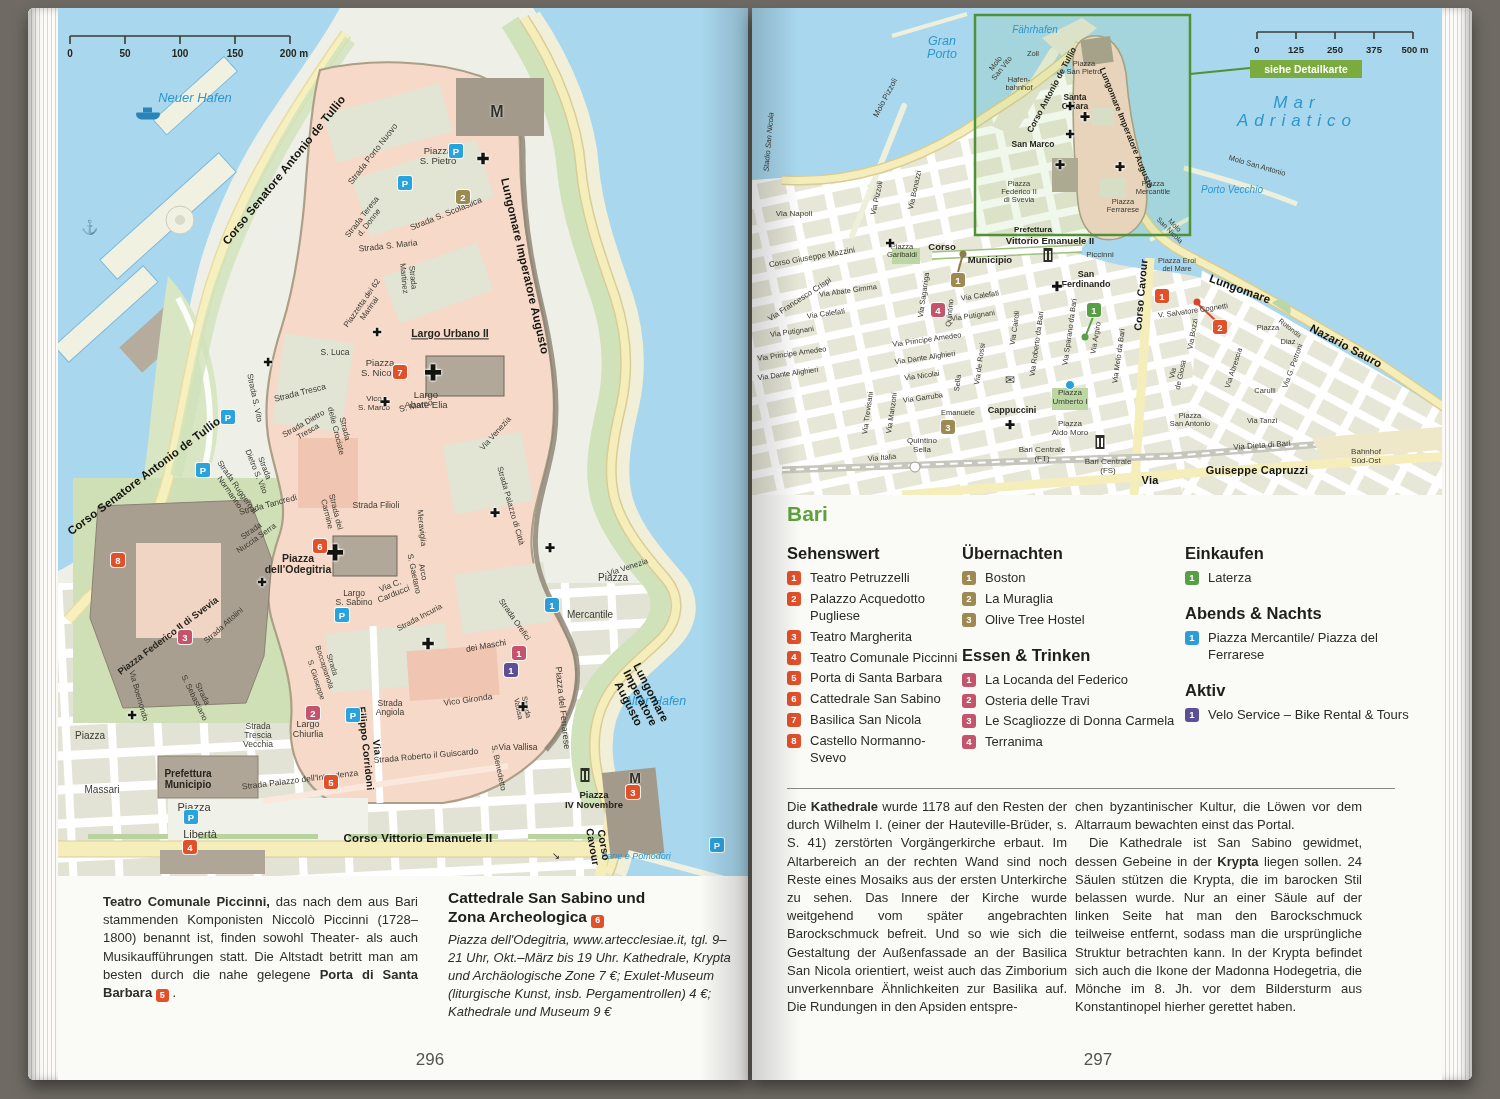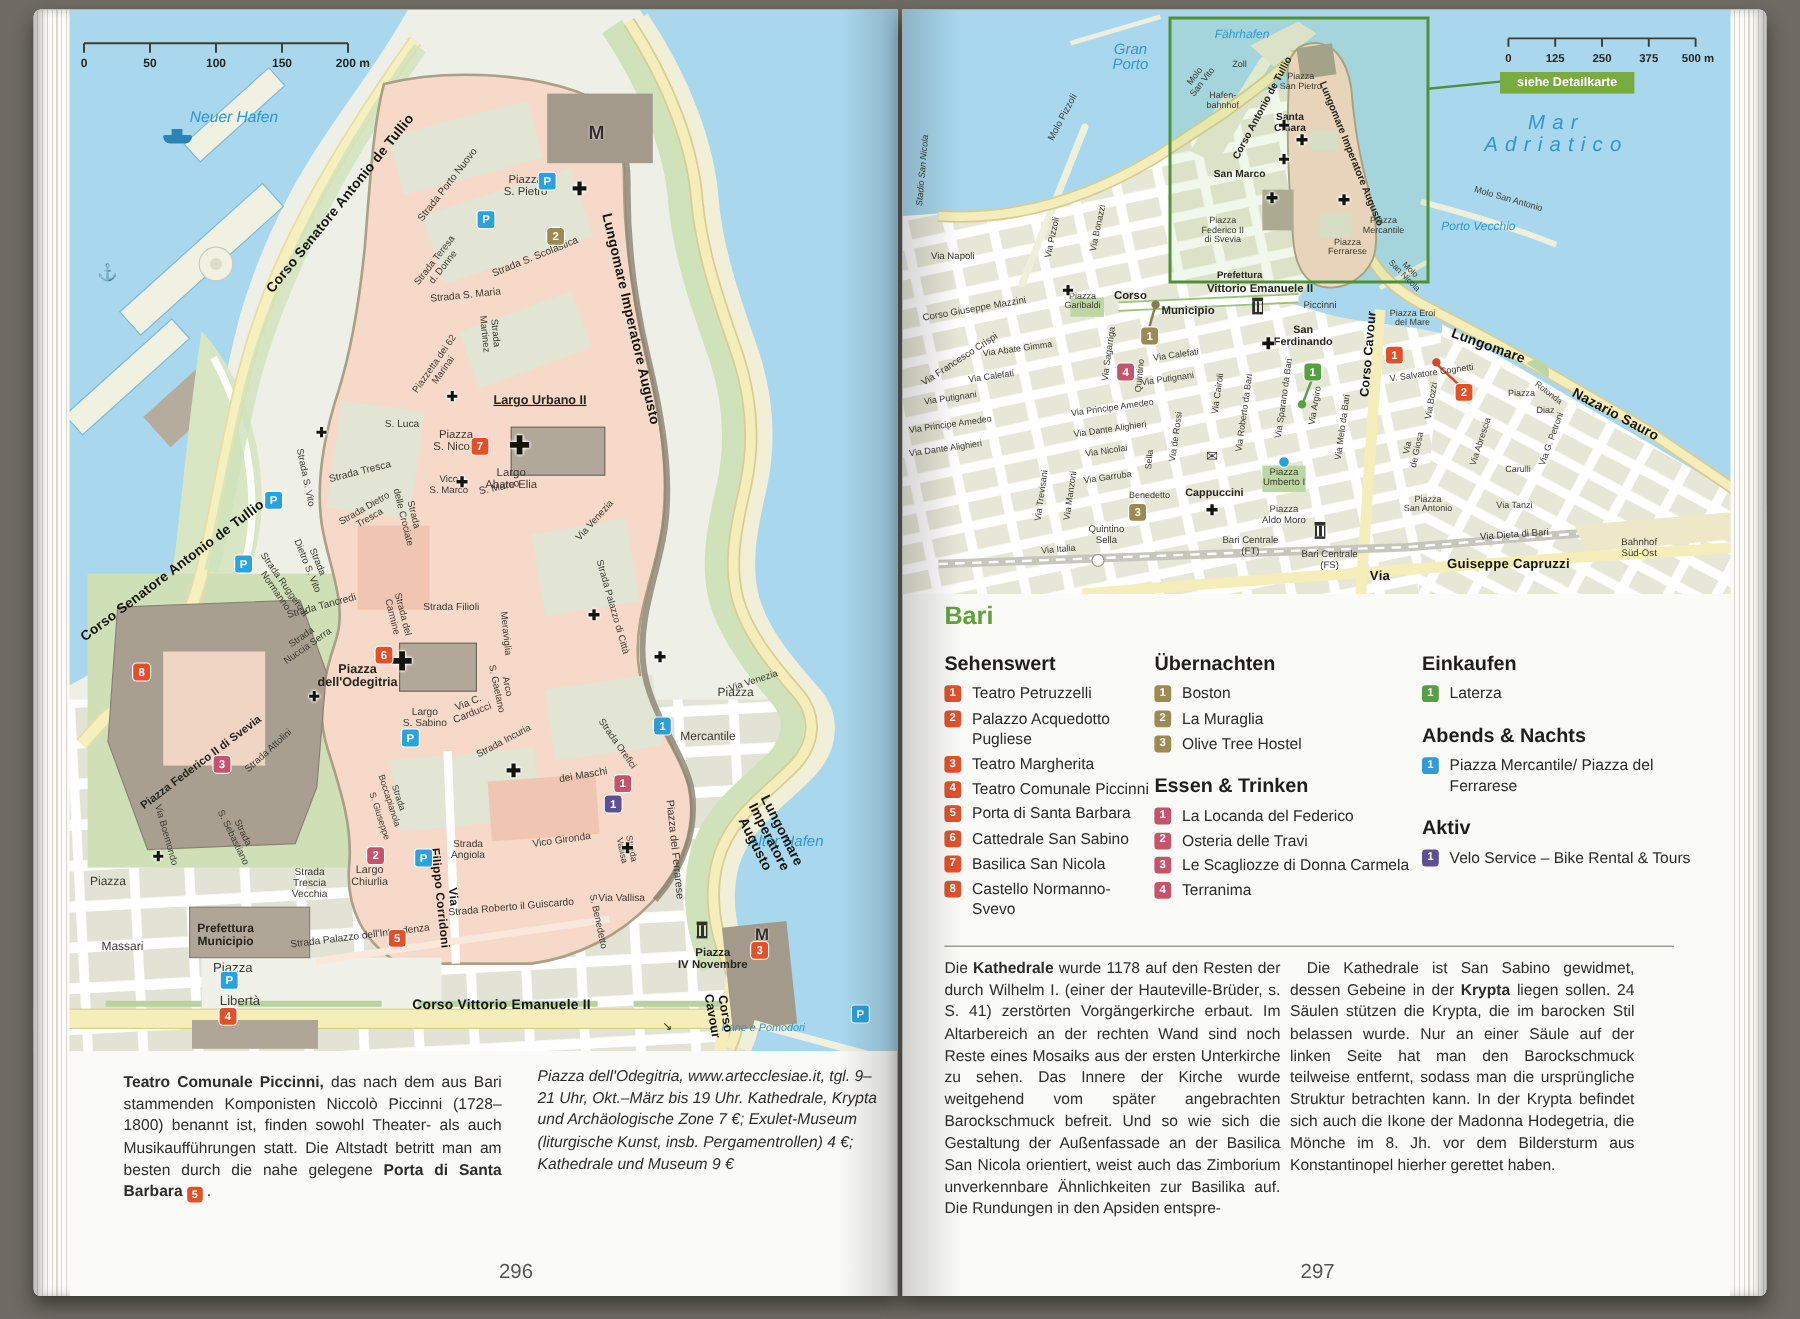--- a/index.html
+++ b/index.html
@@ -301,20 +301,22 @@
         <span class="ic ic-info" style="left: 557px; top: 767px;"></span>
         <span class="ic ic-anchor" style="left: 62px; top: 219px; font-size: 14px;">⚓</span>
         <span class="ic ic-ship" style="left: 120px; top: 108px;"></span>
         <span class="ic ic-arrow" style="left: 528px; top: 848px; font-size: 10px;">↘</span>
       </div>
 
     <div class="artcol" style="left:75px;top:885px;width:315px">
       <p><span class="b" style="white-space: pre-line;">Teatro Comunale Piccinni,</span><span style="white-space: pre-line;"> das nach dem aus Bari stammenden Komponisten Niccolò Piccinni (1728–1800) benannt ist, finden sowohl Theater- als auch Musikaufführungen statt. Die Altstadt betritt man am besten durch die nahe gelegene </span><span class="b" style="white-space: pre-line;">Porta di Santa Barbara</span><span style="white-space: pre-line;"> </span><span class="inmk">5</span><span style="white-space: pre-line;"> .</span></p>
     </div>
     <div class="artcol" style="left:420px;top:880px;width:287px;text-align:left">
+      <div class="head2"><span style="white-space: pre-line;">Cattedrale San Sabino und
+Zona Archeologica </span><span class="inmk">6</span></div>
       <p class="ital">Piazza dell'Odegitria, www.artecclesiae.it, tgl. 9–21 Uhr, Okt.–März bis 19 Uhr. Kathedrale, Krypta und Archäologische Zone 7 €; Exulet-Museum (liturgische Kunst, insb. Pergamentrollen) 4 €; Kathedrale und Museum 9 €</p>
     </div>
     <span class="pagenum" style="left:402px;top:1042px">296</span>
 
     <div class="edge l"></div>
     <div class="spine l"></div>
   </div>
 
   <div class="page" id="pageR">
     <div class="map" id="mapR">
@@ -418,21 +420,21 @@
         <span class="lbl" style="left: 74px; top: 306px; font-size: 7.5px; transform: translate(-50%, -50%) rotate(-8deg);">Via Calefati</span>
         <span class="lbl" style="left: 228px; top: 288px; font-size: 7.5px; transform: translate(-50%, -50%) rotate(-8deg);">Via Calefati</span>
         <span class="lbl" style="left: 40px; top: 324px; font-size: 7.5px; transform: translate(-50%, -50%) rotate(-8deg);">Via Putignani</span>
         <span class="lbl" style="left: 221px; top: 308px; font-size: 7.5px; transform: translate(-50%, -50%) rotate(-8deg);">Via Putignani</span>
         <span class="lbl" style="left: 40px; top: 346px; font-size: 7.5px; transform: translate(-50%, -50%) rotate(-8deg);">Via Principe Amedeo</span>
         <span class="lbl" style="left: 175px; top: 332px; font-size: 7.5px; transform: translate(-50%, -50%) rotate(-8deg);">Via Principe Amedeo</span>
         <span class="lbl" style="left: 36px; top: 366px; font-size: 7.5px; transform: translate(-50%, -50%) rotate(-8deg);">Via Dante Alighieri</span>
         <span class="lbl" style="left: 173px; top: 350px; font-size: 7.5px; transform: translate(-50%, -50%) rotate(-8deg);">Via Dante Alighieri</span>
         <span class="lbl" style="left: 170px; top: 368px; font-size: 7.5px; transform: translate(-50%, -50%) rotate(-8deg);">Via Nicolai</span>
         <span class="lbl" style="left: 171px; top: 390px; font-size: 7.5px; transform: translate(-50%, -50%) rotate(-8deg);">Via Garruba</span>
-        <span class="lbl" style="left: 206px; top: 405px; font-size: 7.5px; transform: translate(-50%, -50%) rotate(0deg);">Benedetto</span>
+        <span class="lbl" style="left: 206px; top: 405px; font-size: 7.5px; transform: translate(-50%, -50%) rotate(0deg);">Emanuele</span>
         <span class="lbl" style="left: 170px; top: 438px; font-size: 8px; transform: translate(-50%, -50%) rotate(0deg);">Quintino
 Sella</span>
         <span class="lbl" style="left: 130px; top: 450px; font-size: 7.5px; transform: translate(-50%, -50%) rotate(-5deg);">Via Italia</span>
         <span class="lbl" style="left: 116px; top: 405px; font-size: 7.5px; transform: translate(-50%, -50%) rotate(-82deg);">Via Trevisani</span>
         <span class="lbl" style="left: 140px; top: 405px; font-size: 7.5px; transform: translate(-50%, -50%) rotate(-82deg);">Via Manzoni</span>
         <span class="lbl" style="left: 125px; top: 190px; font-size: 7.5px; transform: translate(-50%, -50%) rotate(-78deg);">Via Pizzoli</span>
         <span class="lbl" style="left: 163px; top: 182px; font-size: 7.5px; transform: translate(-50%, -50%) rotate(-78deg);">Via Bonazzi</span>
         <span class="lbl" style="left: 134px; top: 90px; font-size: 8px; transform: translate(-50%, -50%) rotate(-62deg);">Molo Pizzoli</span>
         <span class="lbl it" style="left: 17px; top: 134px; font-size: 7.5px; transform: translate(-50%, -50%) rotate(-85deg);">Stadio San Nicola</span>
         <span class="lbl" style="left: 42px; top: 206px; font-size: 8px; transform: translate(-50%, -50%) rotate(0deg);">Via Napoli</span>
@@ -605,20 +607,21 @@
           </div>
         </div>
       </div>
 
     <div class="rule" style="left:35px;top:780px;width:608px"></div>
 
     <div class="artcol" style="left:35px;top:790px;width:280px">
       <p><span style="white-space: pre-line;">Die </span><span class="b" style="white-space: pre-line;">Kathedrale</span><span style="white-space: pre-line;"> wurde 1178 auf den Resten der durch Wilhelm I. (einer der Hauteville-Brüder, s. S. 41) zerstörten Vorgängerkirche erbaut. Im Altarbereich an der rechten Wand sind noch Reste eines Mosaiks aus der ersten Unterkirche zu sehen. Das Innere der Kirche wurde weitgehend vom später angebrachten Barockschmuck befreit. Und so wie sich die Gestaltung der Außenfassade an der Basilica San Nicola orientiert, weist auch das Zimborium unverkennbare Ähnlichkeiten zur Basilika auf. Die Rundungen in den Apsiden entspre-</span></p>
     </div>
     <div class="artcol" style="left:323px;top:790px;width:287px">
+      <p>chen byzantinischer Kultur, die Löwen vor dem Altarraum bewachten einst das Portal.</p>
       <p class="indent"><span style="white-space: pre-line;">Die Kathedrale ist San Sabino gewidmet, dessen Gebeine in der </span><span class="b" style="white-space: pre-line;">Krypta</span><span style="white-space: pre-line;"> liegen sollen. 24 Säulen stützen die Krypta, die im barocken Stil belassen wurde. Nur an einer Säule auf der linken Seite hat man den Barockschmuck teilweise entfernt, sodass man die ursprüngliche Struktur betrachten kann. In der Krypta befindet sich auch die Ikone der Madonna Hodegetria, die Mönche im 8. Jh. vor dem Bildersturm aus Konstantinopel hierher gerettet haben.</span></p>
     </div>
     <span class="pagenum" style="left:346px;top:1042px">297</span>
 
     <div class="edge r"></div>
     <div class="spine r"></div>
   </div>
 </div>
 
 </body></html>

